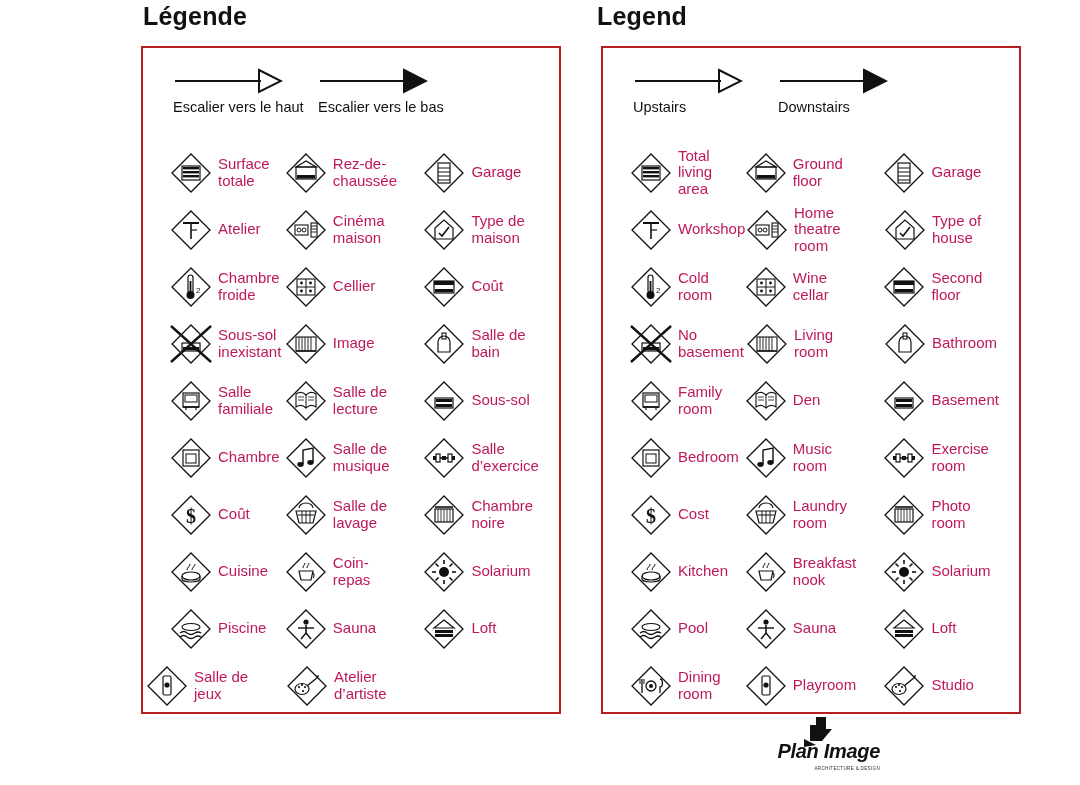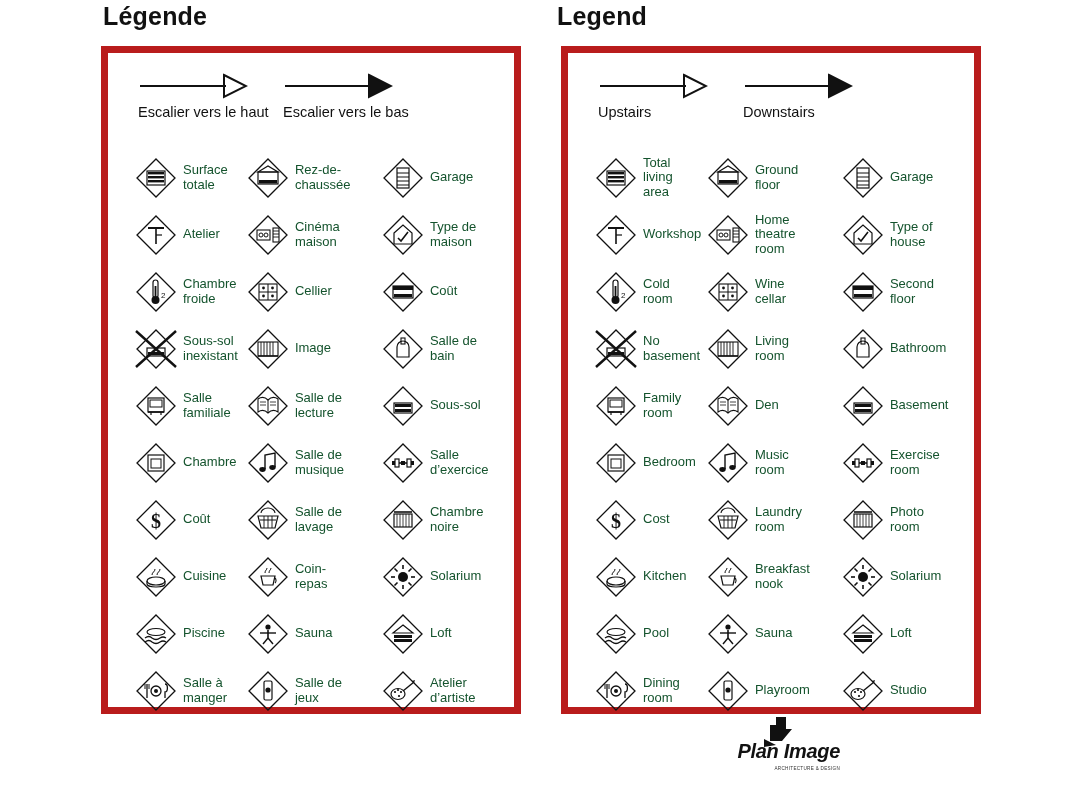--- a/index.html
+++ b/index.html
@@ -12,27 +12,28 @@
     height: 785px;
     font-family: "Liberation Sans", sans-serif;
     color: #1a1a1a;
     position: relative;
     overflow: hidden;
   }
   .page {
     position: relative;
     width: 860px;
     height: 785px;
+    margin-left: 40px;
   }
   .panel {
     position: absolute;
     top: 46px;
     width: 420px;
     height: 668px;
-    border: 7px solid #b91c1c;
+    border: 2px solid #b91c1c;
     box-sizing: border-box;
     background: #fff;
   }
   .panel.fr { left: 101px; }
   .panel.en { left: 561px; }
 
   .panel-title {
     position: absolute;
     top: 2px;
     font-size: 25px;
@@ -89,23 +90,23 @@
 
   .icon-box {
     width: 44px;
     height: 44px;
     flex: 0 0 44px;
     position: relative;
   }
   .icon-box svg { display: block; }
 
   .item-label {
-    font-size: 13px;
+    font-size: 15px;
     line-height: 1.08;
-    color: #14532d;
+    color: #be185d;
     white-space: pre-line;
     padding-left: 5px;
   }
 
   
   .logo {
     position: absolute;
     right: 12px;
     bottom: 12px;
     width: 120px;
@@ -511,34 +512,20 @@
                 <polygon points="22,3 41,22 22,41 3,22" fill="none" stroke="#111" stroke-width="1.3"></polygon>
                 <polygon points="22,13 32,21 12,21" fill="none" stroke="#111" stroke-width="1.2"></polygon>
                 <rect x="13" y="23" width="18" height="3" fill="#111"></rect>
                 <rect x="13" y="27" width="18" height="3" fill="#111"></rect>
               </svg>
             </div>
             <div class="item-label">Loft</div>
           </div>
         </div>
         <div class="row">
-          <div class="cell c1">
-            <div class="icon-box">
-              <svg width="44" height="44" viewBox="0 0 44 44">
-                <polygon points="22,3 41,22 22,41 3,22" fill="none" stroke="#111" stroke-width="1.3"></polygon>
-                <circle cx="22" cy="22" r="5" fill="none" stroke="#111" stroke-width="1.3"></circle>
-                <circle cx="22" cy="22" r="2" fill="#111"></circle>
-                <line x1="13" y1="15" x2="13" y2="29" stroke="#111" stroke-width="1.3"></line>
-                <line x1="11" y1="15" x2="11" y2="20" stroke="#111" stroke-width="1"></line>
-                <line x1="15" y1="15" x2="15" y2="20" stroke="#111" stroke-width="1"></line>
-                <path d="M31,15 a2.4,4 0 0 1 0,8 l0,6" fill="none" stroke="#111" stroke-width="1.3"></path>
-              </svg>
-            </div>
-            <div class="item-label">Salle à<br>manger</div>
-          </div>
           <div class="cell c2">
             <div class="icon-box">
               <svg width="44" height="44" viewBox="0 0 44 44">
                 <polygon points="22,3 41,22 22,41 3,22" fill="none" stroke="#111" stroke-width="1.3"></polygon>
                 <rect x="18" y="12" width="8" height="19" rx="1.5" fill="none" stroke="#111" stroke-width="1.2"></rect>
                 <circle cx="22" cy="21" r="2.6" fill="#111"></circle>
               </svg>
             </div>
             <div class="item-label">Salle de<br>jeux</div>
           </div>

